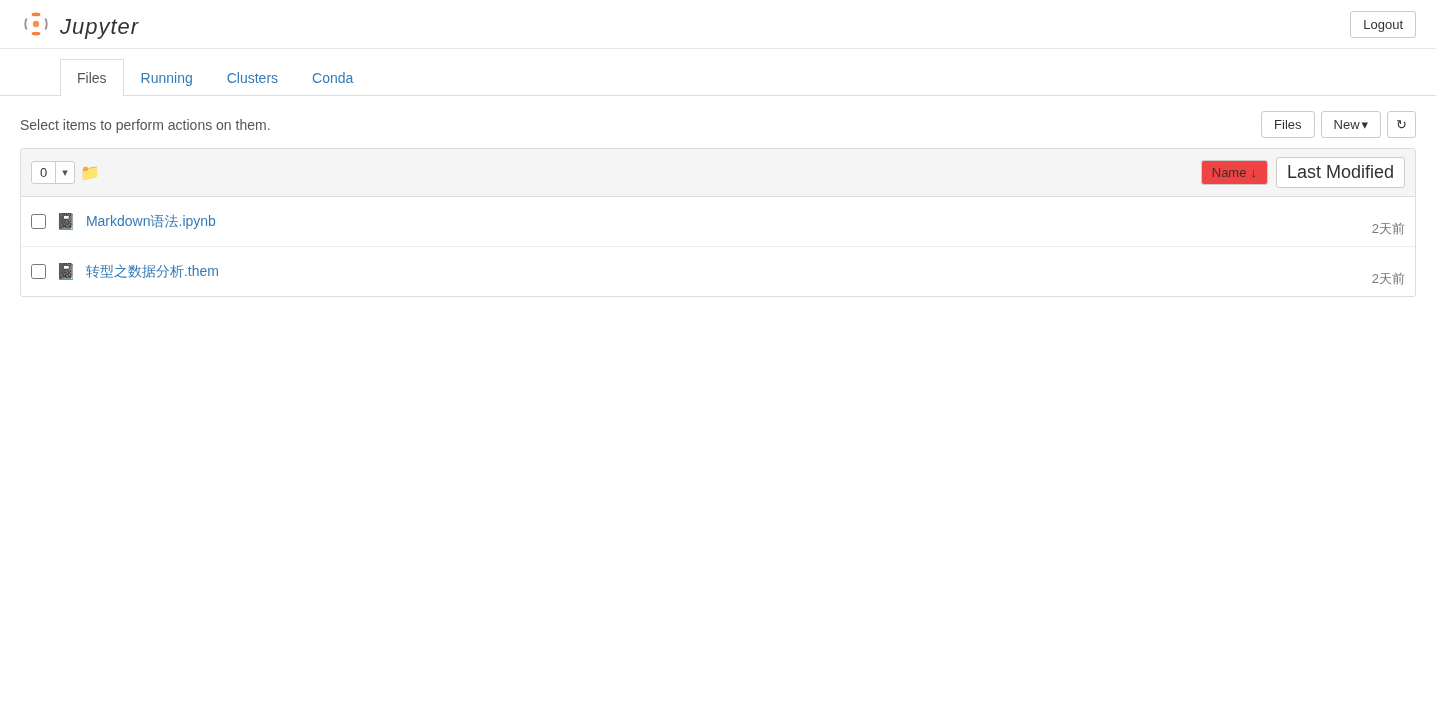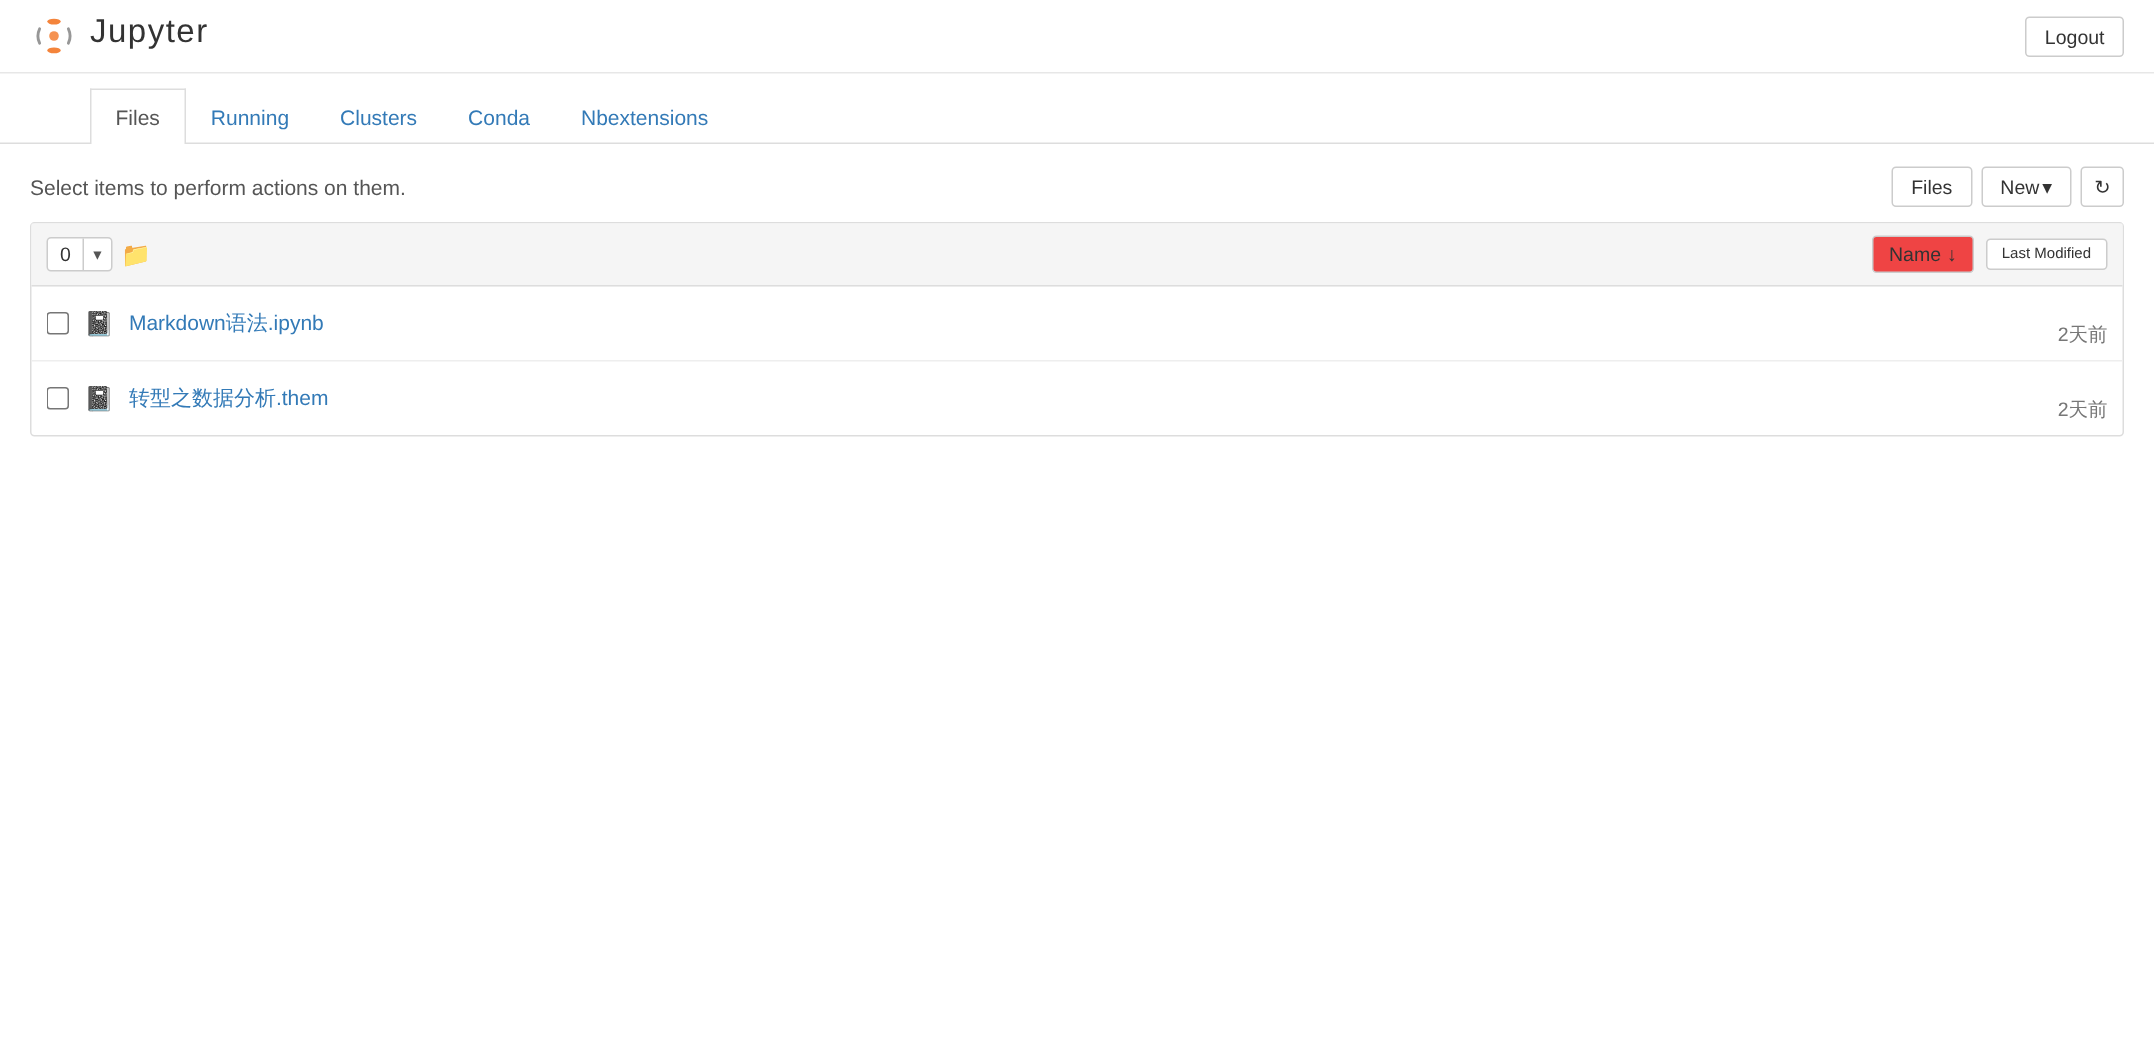--- a/index.html
+++ b/index.html
@@ -1,20 +1,20 @@
 <!DOCTYPE html>
 <html><head>
   <meta charset="utf-8">
   <style>
     * { box-sizing: border-box; margin: 0; padding: 0; }
     body { font-family: "Helvetica Neue", Helvetica, Arial, sans-serif; font-size: 14px; color: #333; background: #fff; }
 
     
     .header { display: flex; align-items: center; justify-content: space-between; padding: 8px 20px; border-bottom: 1px solid #e7e7e7; }
-    .logo { display: flex; align-items: flex-start; gap: 8px; }
+    .logo { display: flex; align-items: flex-end; gap: 8px; font-style: italic; }
     .logo-text { font-size: 22px; font-weight: 300; color: #333; letter-spacing: 1px; }
     .logout-btn { padding: 5px 12px; border: 1px solid #ccc; background: #fff; cursor: pointer; font-size: 13px; color: #333; border-radius: 3px; }
 
     
     .tabs { display: flex; border-bottom: 1px solid #ddd; padding: 0 20px; margin-top: 10px; }
     .tab { padding: 10px 16px; cursor: pointer; font-size: 14px; color: #337ab7; border: 1px solid transparent; border-bottom: none; margin-bottom: -1px; text-decoration: none; }
     .tab.active { background: #fff; border-color: #ddd; border-bottom-color: #fff; color: #555; margin-left: 40px; }
 
     
     .content { padding: 15px 20px; }
@@ -30,21 +30,21 @@
     
     .file-list { border: 1px solid #ddd; border-radius: 3px; }
     .file-list-header { display: flex; align-items: center; justify-content: space-between; background: #f5f5f5; border-bottom: 1px solid #ddd; padding: 8px 10px; }
     .file-list-header-left { display: flex; align-items: center; gap: 6px; }
     .file-list-header-right { display: flex; align-items: center; gap: 8px; }
     .select-count { display: flex; align-items: center; border: 1px solid #ccc; background: #fff; border-radius: 3px; }
     .select-count-num { padding: 3px 8px; font-size: 13px; border-right: 1px solid #ccc; }
     .select-count-arrow { padding: 3px 6px; cursor: pointer; font-size: 11px; color: #555; }
     .folder-icon { color: #555; font-size: 16px; }
     .name-btn { padding: 4px 10px; border: 1px solid #ccc; background: #ef4444; border-radius: 3px; cursor: pointer; font-size: 13px; color: #333; display: flex; align-items: center; gap: 4px; }
-    .lastmod-btn { padding: 4px 10px; border: 1px solid #ccc; background: #fff; border-radius: 3px; cursor: pointer; font-size: 10px; color: #333; }
+    .lastmod-btn { padding: 4px 10px; border: 1px solid #ccc; background: #fff; border-radius: 3px; cursor: pointer; font-size: 18px; color: #333; }
 
     
     .file-row { display: flex; align-items: center; justify-content: space-between; padding: 8px 10px; border-bottom: 1px solid #eee; }
     .file-row:last-child { border-bottom: none; }
     .file-row-left { display: flex; align-items: center; gap: 10px; }
     .file-row-right { font-size: 13px; color: #777; white-space: nowrap; margin-top: 15px; }
     .file-checkbox { width: 15px; height: 15px; cursor: pointer; }
     .file-icon { font-size: 16px; color: #5b9bd5; }
     .file-link { color: #337ab7; text-decoration: none; font-size: 14px; cursor: pointer; }
 
@@ -68,21 +68,20 @@
     <span class="logo-text">Jupyter</span>
   </div>
   <button class="logout-btn">Logout</button>
 </div>
 
 <div class="tabs">
   <a class="tab active">Files</a>
   <a class="tab">Running</a>
   <a class="tab">Clusters</a>
   <a class="tab">Conda</a>
-  <a class="tab">Nbextensions</a>
 </div>
 
 <div class="content">
 
   <div class="toolbar">
     <span class="toolbar-left">Select items to perform actions on them.</span>
     <div class="toolbar-right">
       <button class="btn">Files</button>
       <button class="btn btn-new">
         <span>New</span>

